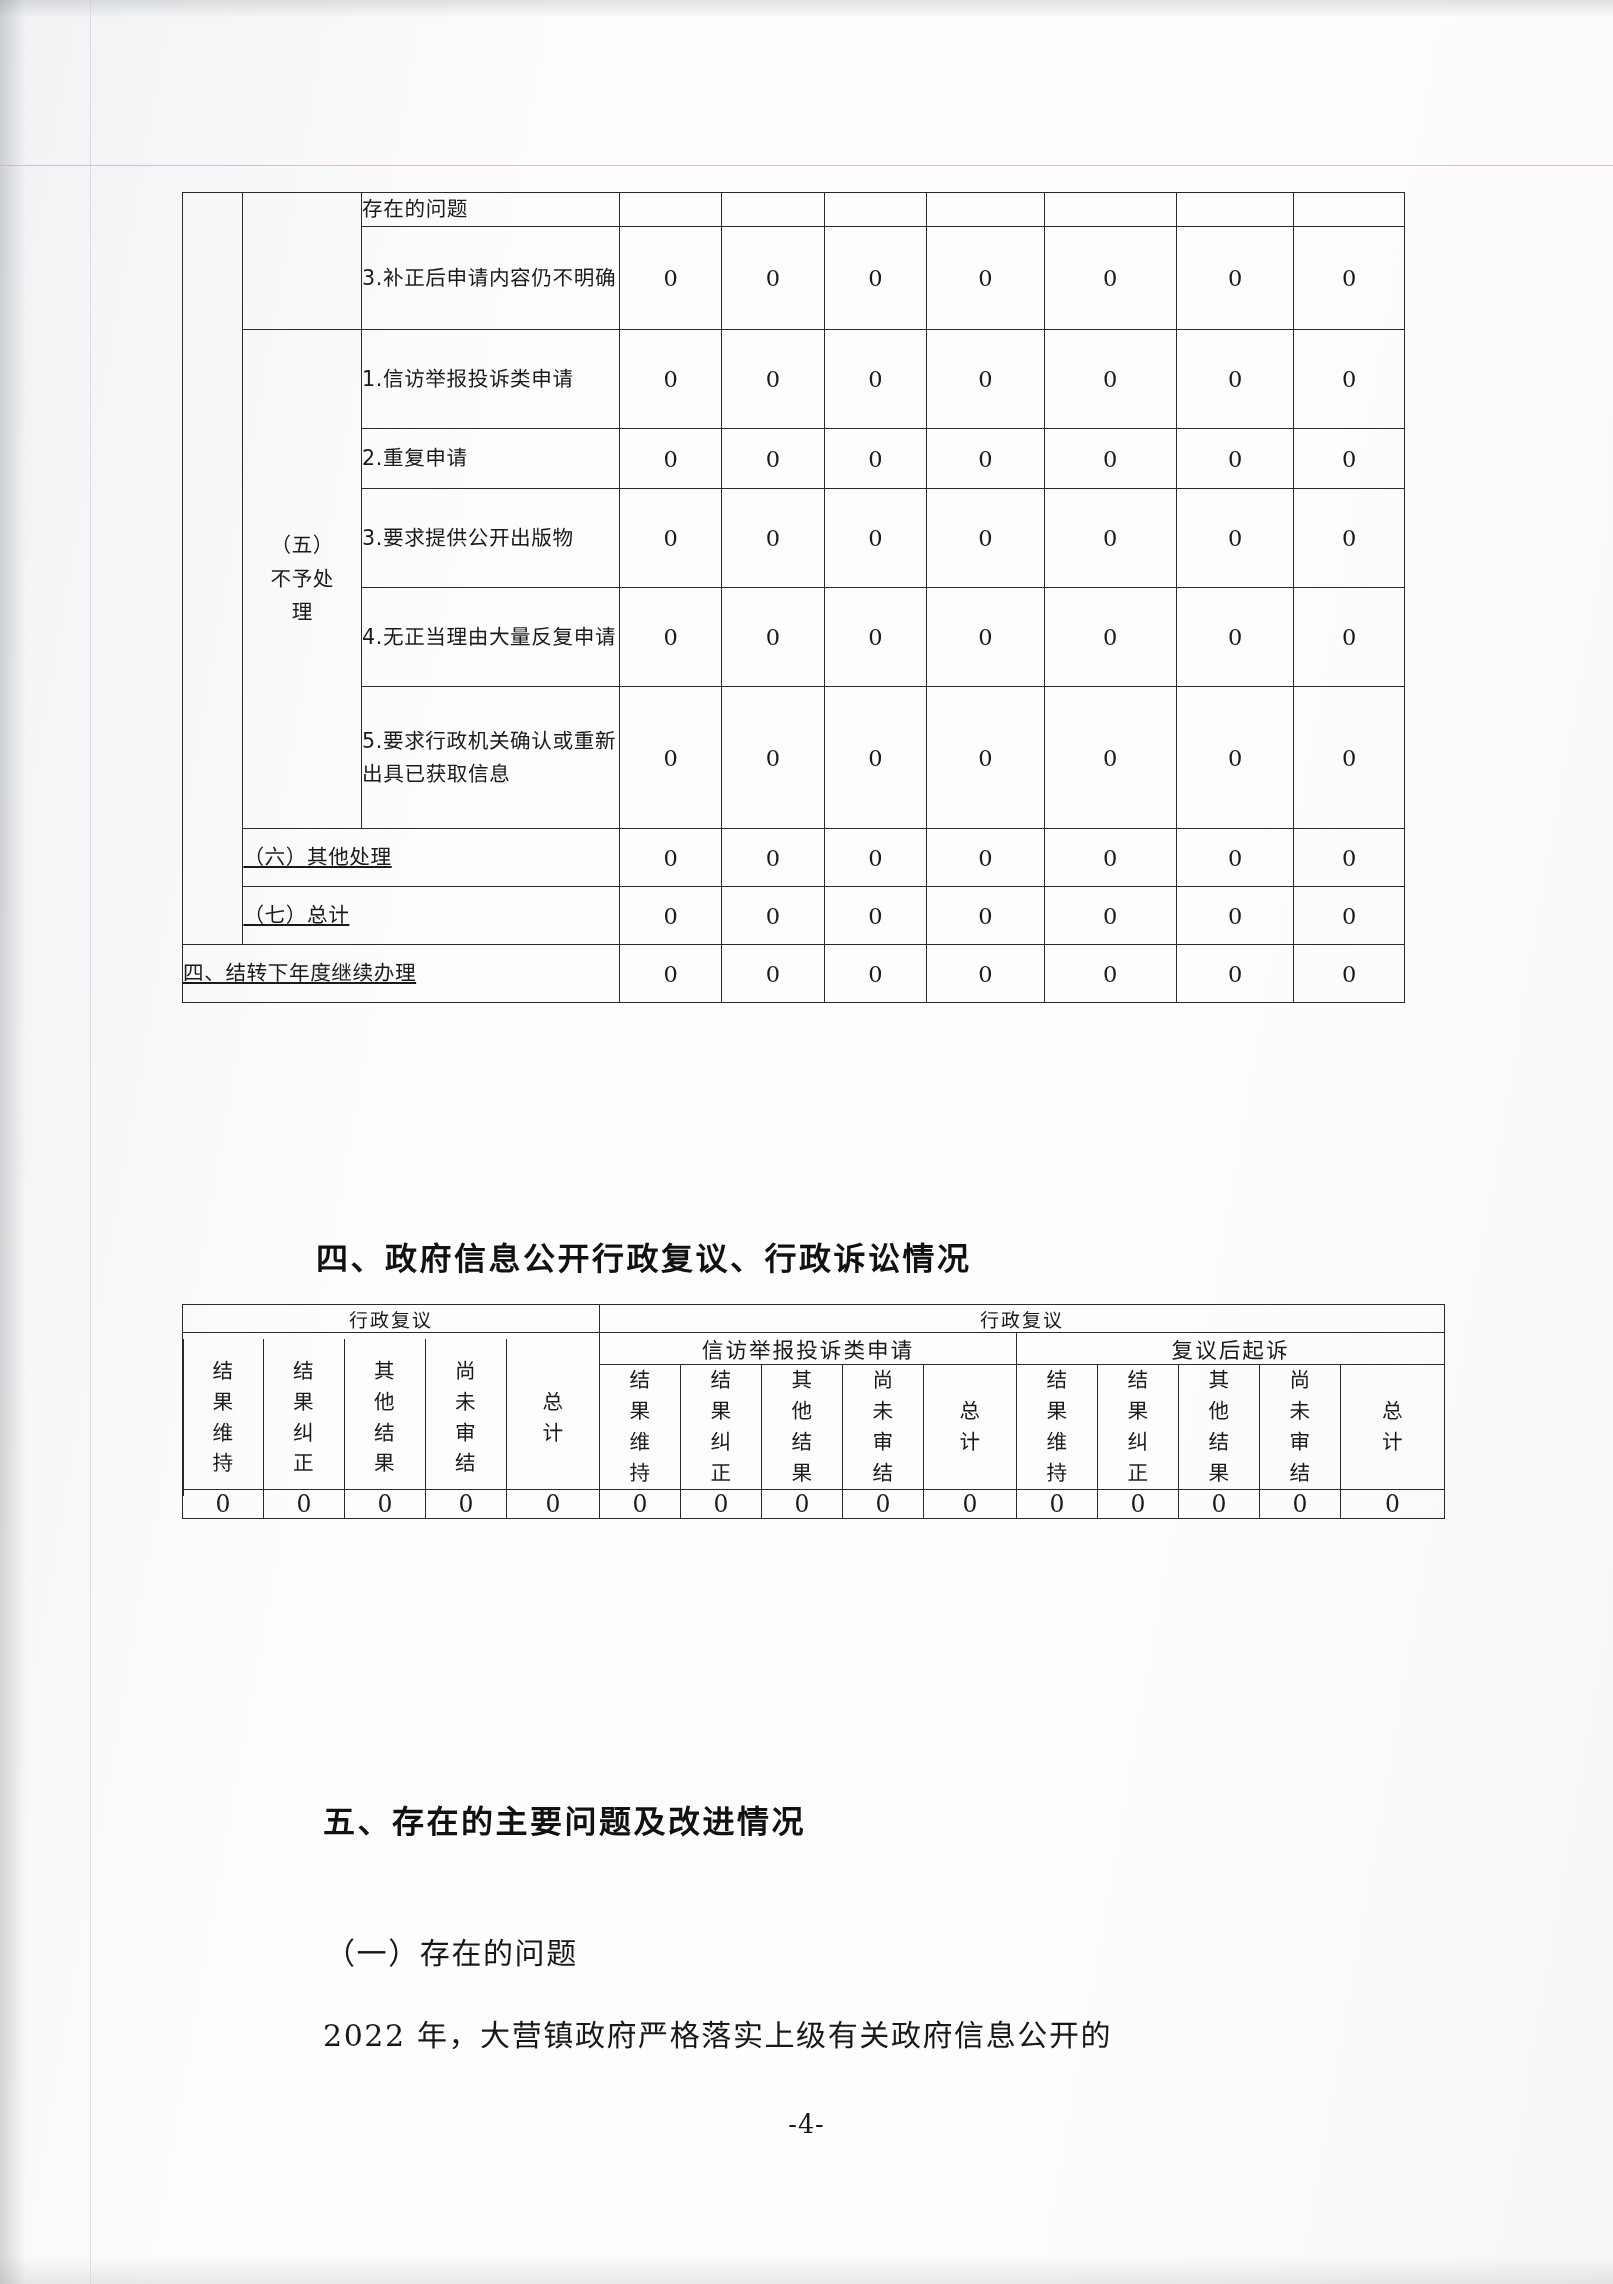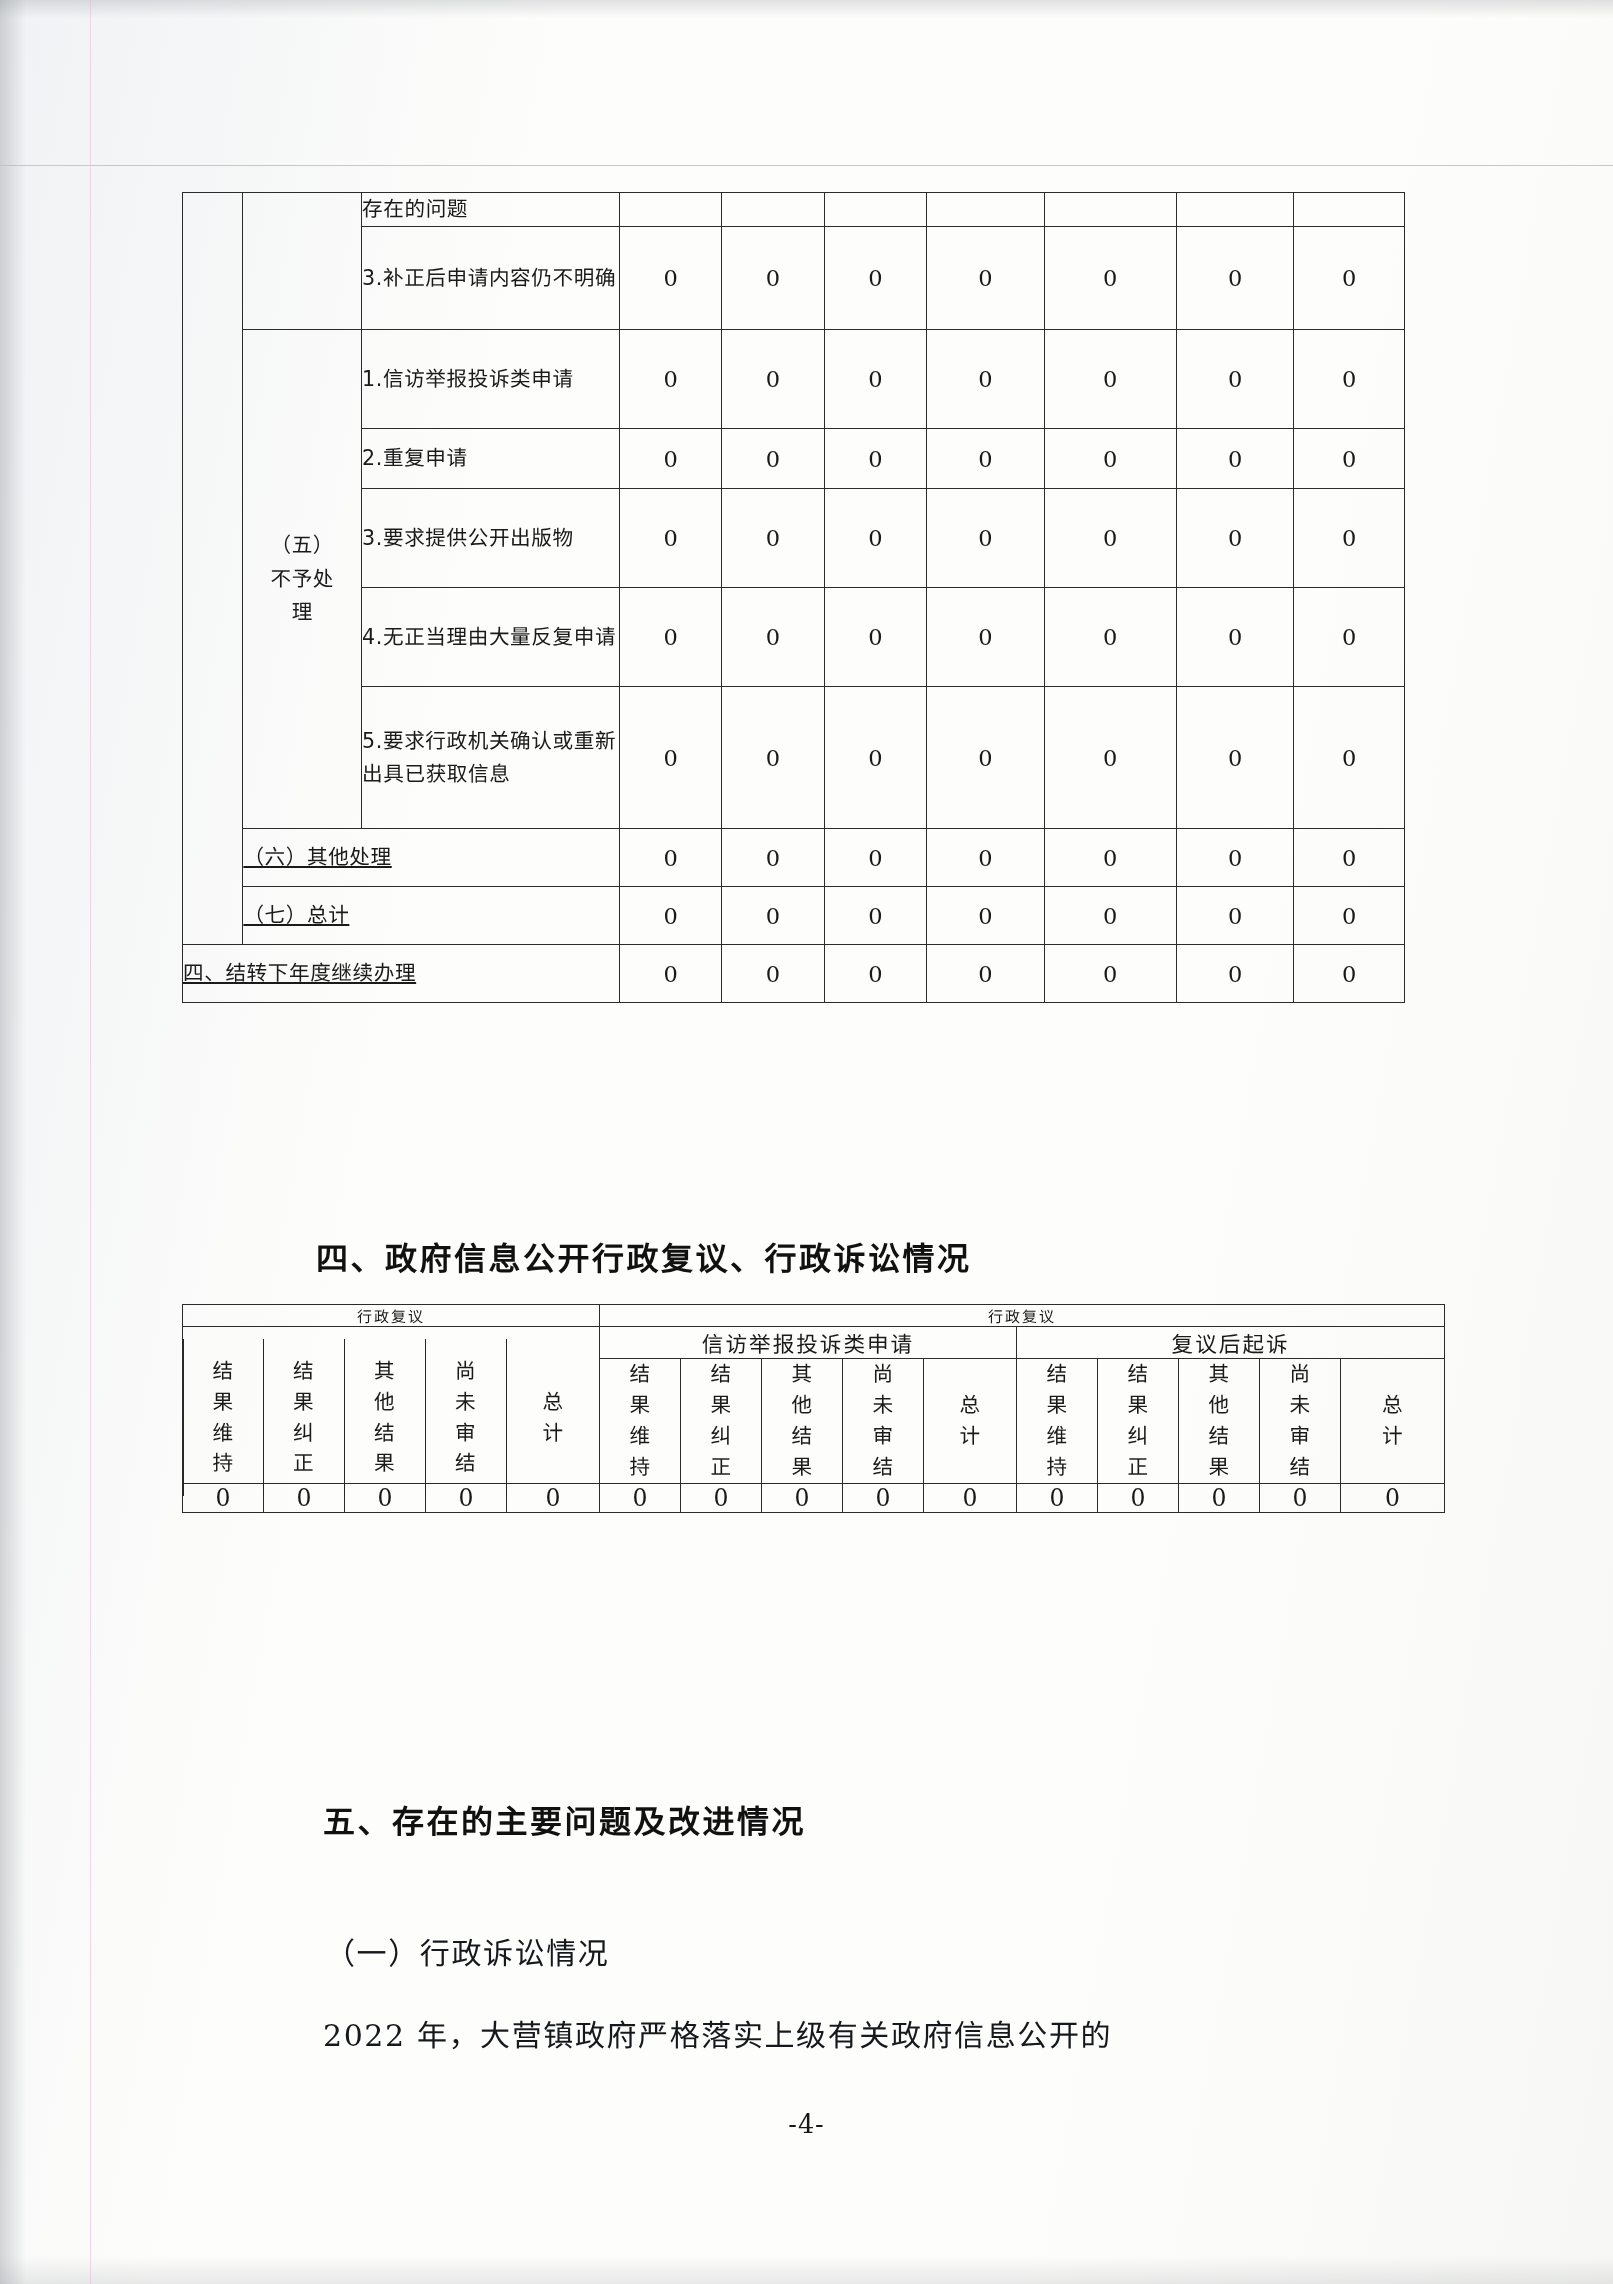--- a/index.html
+++ b/index.html
@@ -157,21 +157,21 @@
     position: absolute;
     left: 182px;
     top: 1304px;
     width: 1223px;
   }
   .t2 td, .t2 th {
     border: 1.5px solid #262626;
   }
   .h-group {
     text-align: center;
-    font-size: 15px;
+    font-size: 19px;
     letter-spacing: 2px;
     padding: 13.7px 0 15.7px;
     font-family: "DejaVu Sans", "Liberation Sans", sans-serif;
   }
   .h-sub {
     text-align: center;
     font-size: 21.6px;
     letter-spacing: 2px;
     padding: 11.8px 0 12.7px;
     font-family: "DejaVu Sans", "Liberation Sans", sans-serif;
@@ -466,20 +466,20 @@
         </div>
       <div class="h-vert" style="flex: 0 0 93px; box-sizing: border-box; height: 157px; display: flex; align-items: center; justify-content: center; padding: 0px;">
           <span class="vtext">总
 计</span>
         </div>
     </div>
   </div>
 
   <div class="sec-heading" id="heading-5">五、存在的主要问题及改进情况</div>
 
-  <div class="body-line" id="para-sub-1">（一）行政诉讼情况</div>
+  <div class="body-line" id="para-sub-1">（一）存在的问题</div>
 
   <div class="body-line" id="para-body-1">2022 年，大营镇政府严格落实上级有关政府信息公开的</div>
 
   <div class="page-number">-4-</div>
 
 </div>
 
 
 </body></html>

